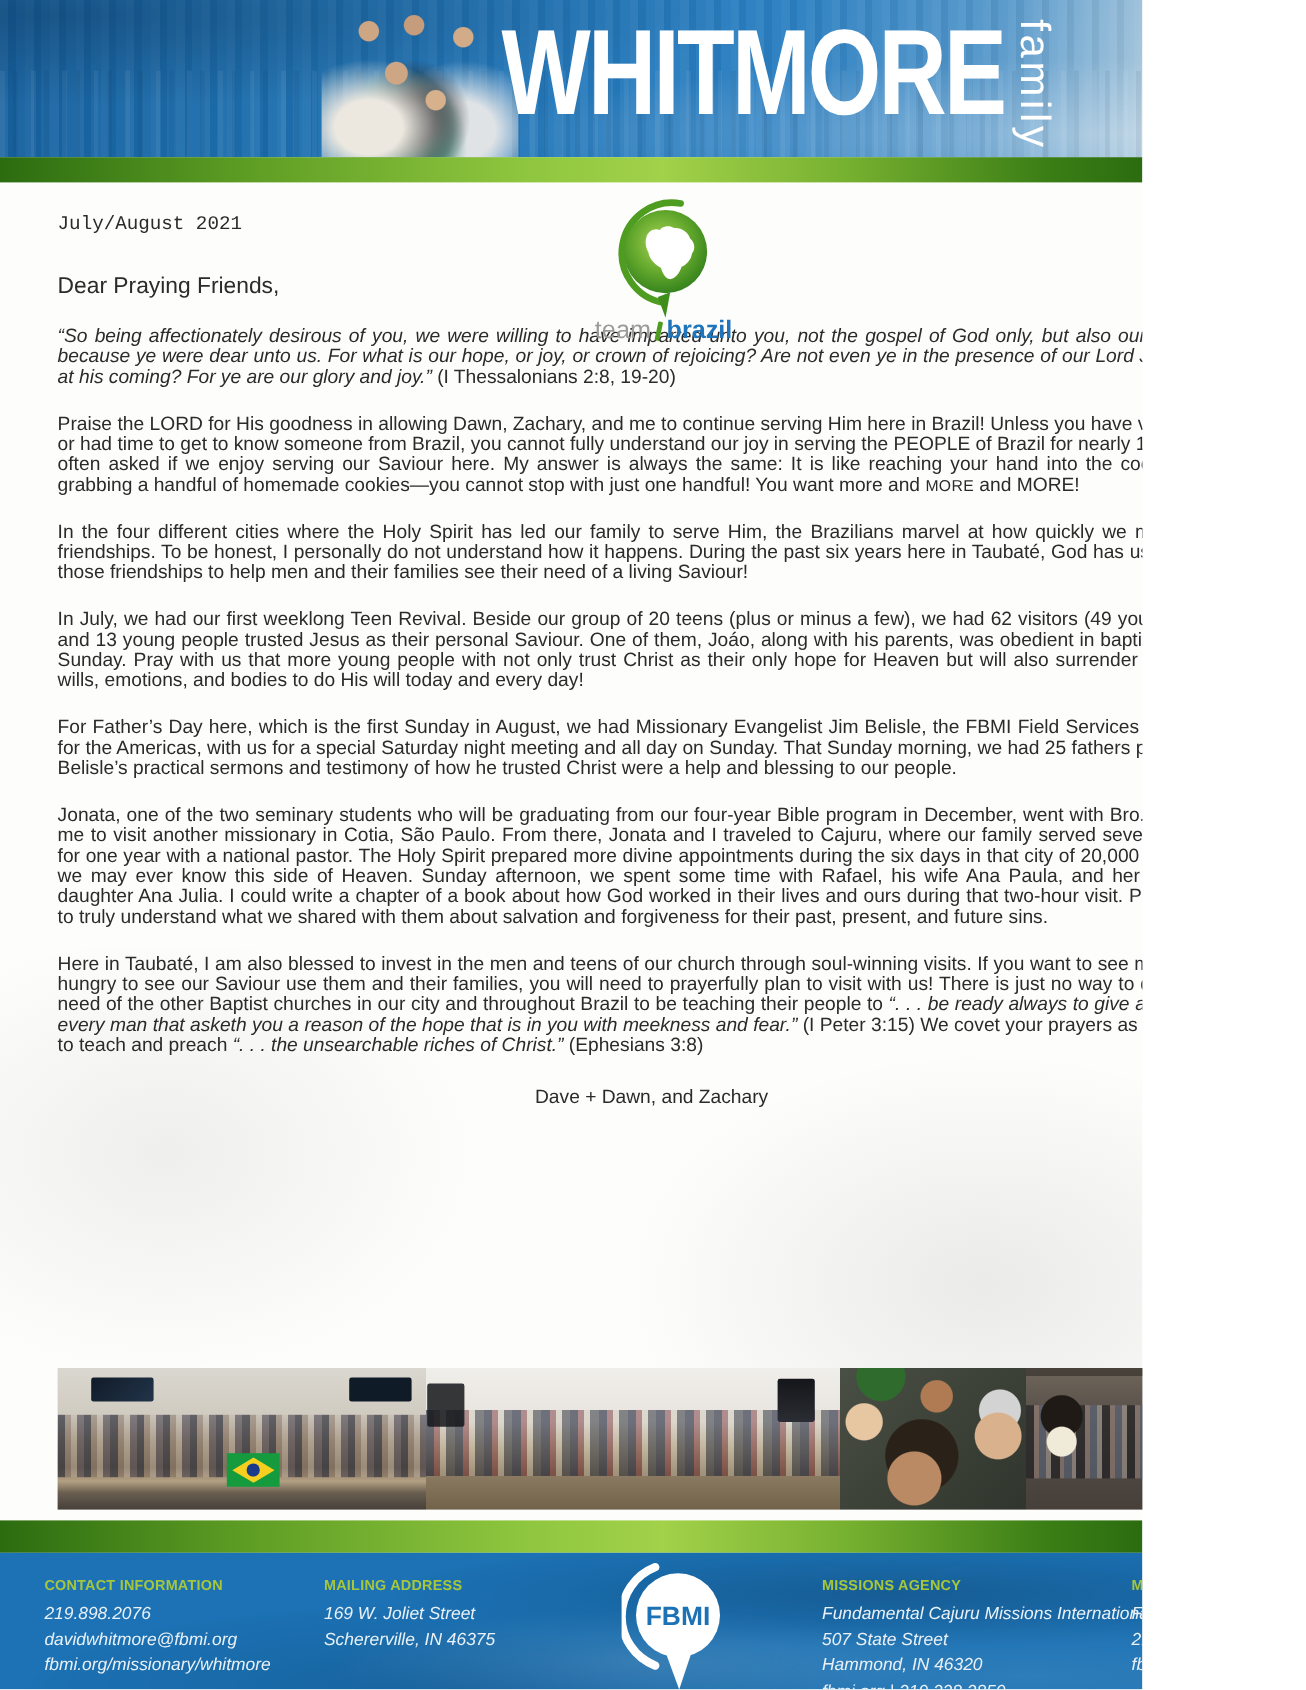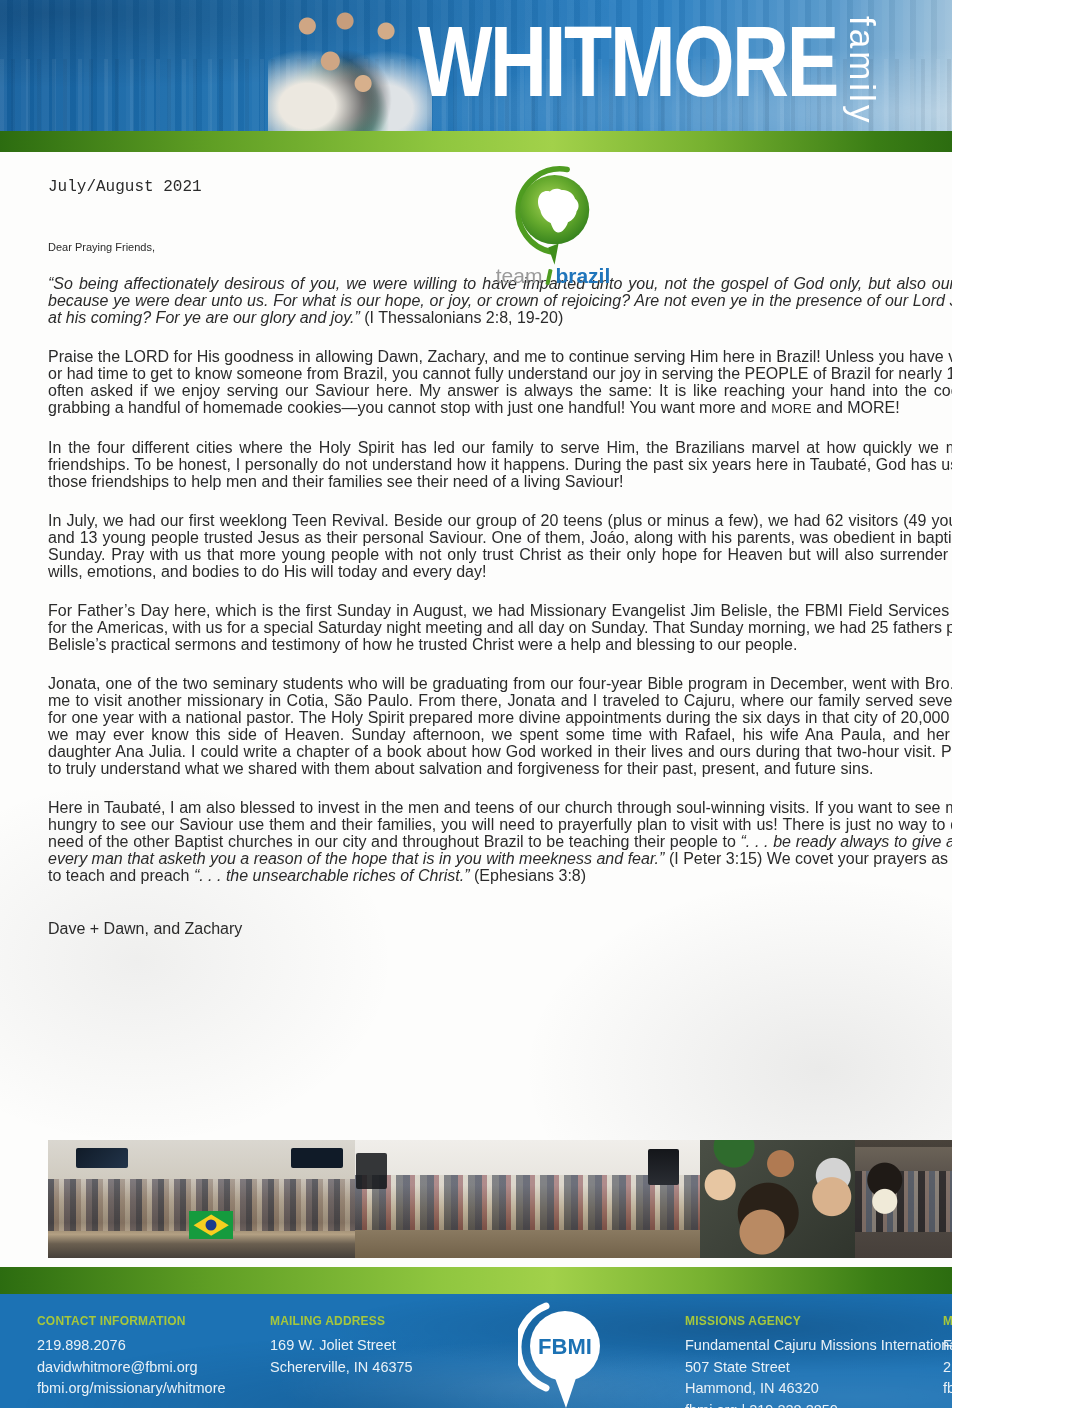--- a/index.html
+++ b/index.html
@@ -49,25 +49,25 @@
   
   .letter{position:absolute;top:152px;left:48px;width:990px;z-index:2;}
   .date{margin:26px 0 0;font-size:16px;font-family:Liberation Mono, monospace;}
   .team-logo{position:absolute;top:12px;left:440px;width:130px;text-align:center;}
   .team-logo svg{display:block;margin:0 auto;}
   .team-caption{margin-top:-4px;font-size:21px;}
   .team-caption .t-team{color:#9a9a9a;}
   .team-caption .t-tick{display:inline-block;width:4px;height:16px;background:#4e9c20;
     margin:0 4px -2px 5px;transform:rotate(12deg);border-radius:1px;}
   .team-caption .t-brazil{color:#1f75bb;font-weight:bold;}
-  .salutation{margin:45px 0 0;font-size:11px;}
+  .salutation{margin:32px 0 0;font-size:19px;}
   .letter-body p{margin:22px 0 0;font-size:16px;line-height:17px;text-align:justify;}
   .letter-body .i{font-style:italic;}
   .letter-body .sc{font-size:.82em;letter-spacing:.3px;}
-  .signature{margin:36px 0 0;font-size:16px;}
+  .signature{margin:26px 0 0;font-size:16px;text-align:center;}
 
   
   .photos{position:absolute;top:1140px;left:48px;width:982px;height:118px;display:flex;z-index:2;}
   .photo{flex:0 0 auto;height:118px;position:relative;overflow:hidden;}
   .p1{width:307px;background:linear-gradient(180deg,#dad7d0 0%,#d0cbc0 34%,#a99a83 52%,#8a7a63 70%,#b3a083 80%,#6a5f50 88%,#46403a 100%);}
   .p1::before{content:"";position:absolute;left:0;right:0;top:33%;height:44%;filter:blur(.6px);
     background:repeating-linear-gradient(90deg, rgba(35,38,52,.65) 0 6px, rgba(120,100,90,.45) 6px 11px, rgba(185,175,165,.32) 11px 16px, rgba(60,55,70,.55) 16px 22px);}
   .p1::after{content:"";position:absolute;top:7%;left:9%;width:17%;height:17%;border-radius:2px;
     background:linear-gradient(135deg,#101b28,#22344a);box-shadow:215px 0 0 #101b28;}
   .flag{position:absolute;left:46%;bottom:16%;width:44px;height:28px;background:#159b3e;z-index:2;}
@@ -100,21 +100,21 @@
   
   .footer{position:absolute;top:1294px;left:0;right:0;bottom:0;background:#1c72b4;z-index:1;}
   .footer .arch{position:absolute;inset:0;opacity:.8;
     background:
       radial-gradient(ellipse at 56% 80%, rgba(255,255,255,.14), transparent 34%),
       radial-gradient(ellipse at 78% 30%, rgba(10,40,70,.35), transparent 40%),
       radial-gradient(ellipse at 90% 90%, rgba(255,255,255,.10), transparent 35%),
       radial-gradient(ellipse at 40% 100%, rgba(10,40,70,.25), transparent 45%);}
   .fcol{position:absolute;top:20px;}
   .fcol h3{margin:0;font-size:12px;font-weight:bold;color:#a6c73c;letter-spacing:.2px;}
-  .fcol div{font-size:14.5px;line-height:21.5px;color:#e9f1f7;white-space:nowrap;}
+  .fcol div{font-size:14.5px;line-height:21.5px;color:#e9f1f7;white-space:nowrap;font-style:italic;}
   .fcol div:first-of-type{margin-top:7px;}
   .fcol-0{left:37px;} .fcol-1{left:270px;} .fcol-2{left:685px;} .fcol-3{left:943px;}
   .fbmi-logo{position:absolute;left:518px;top:4px;width:84px;height:112px;}
 </style>
 </head>
 <body>
 
 <div class="page">
 
   <div class="banner">

